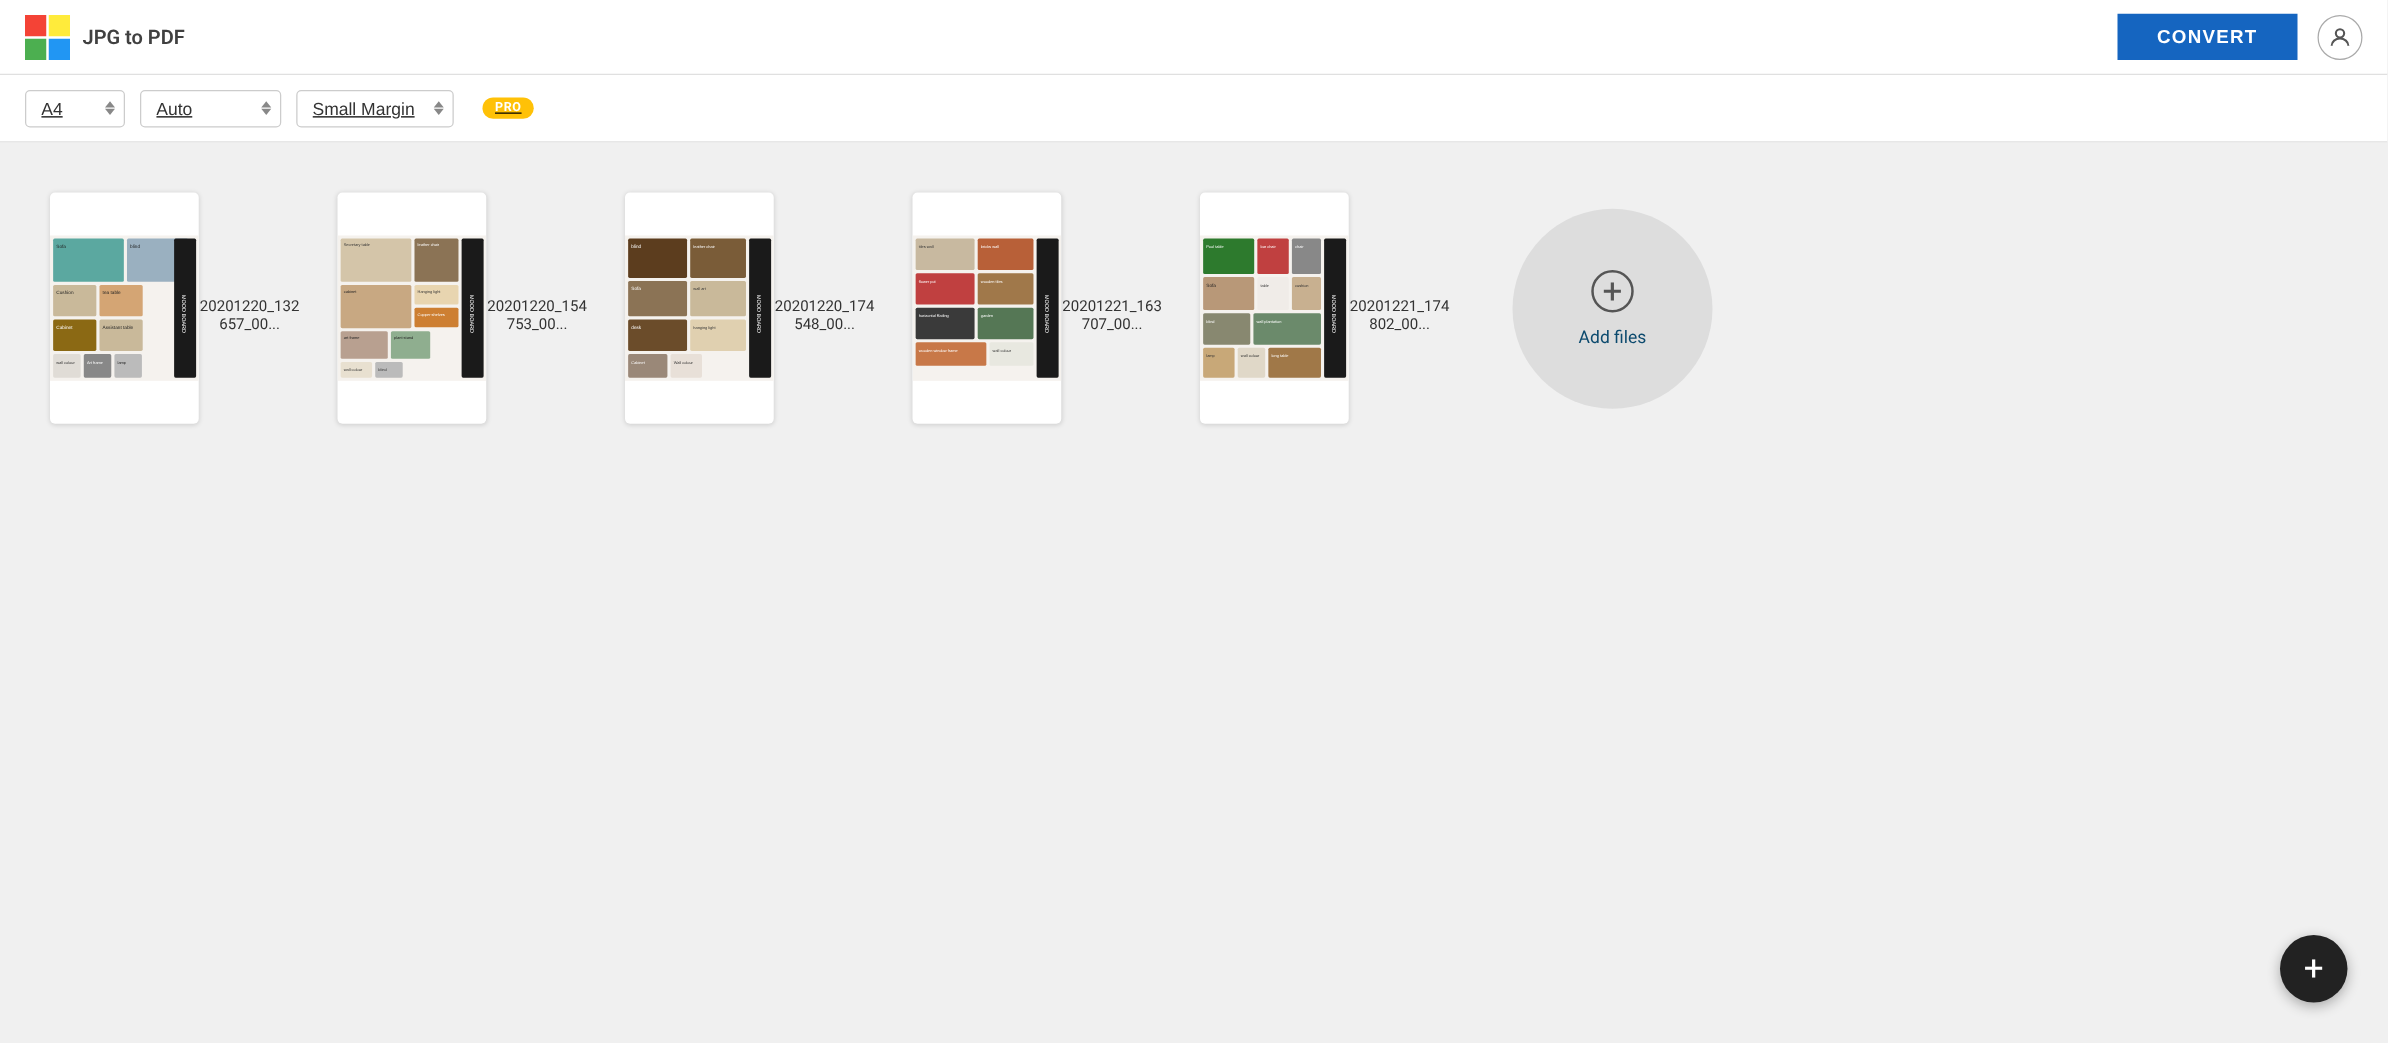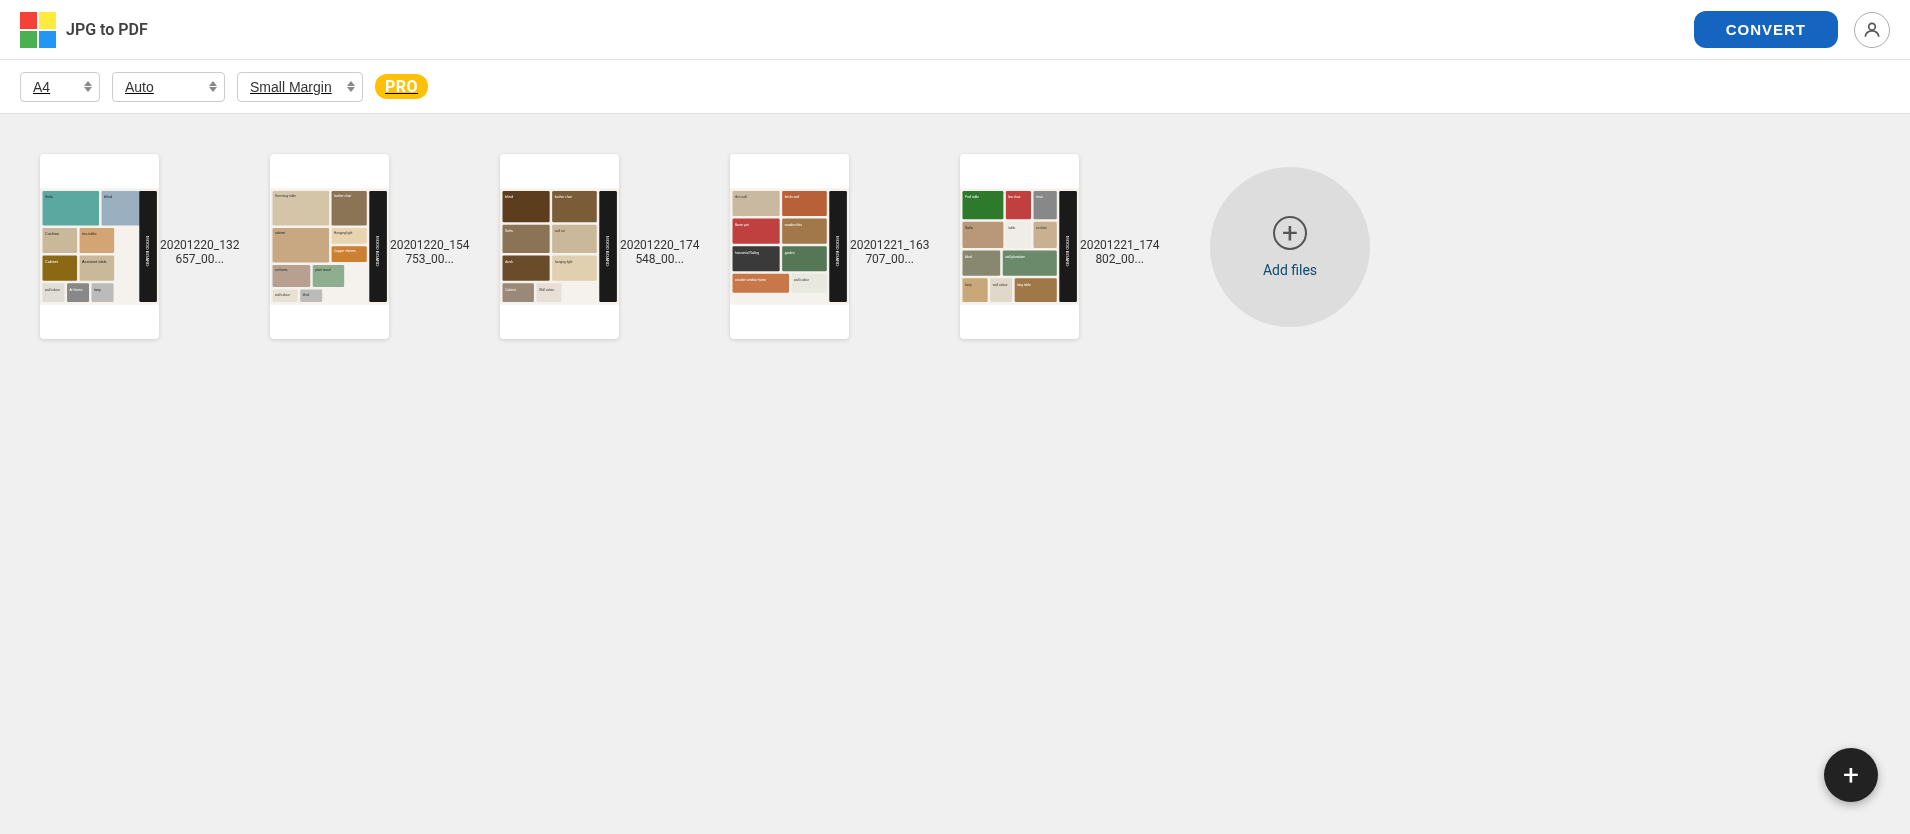--- a/index.html
+++ b/index.html
@@ -38,21 +38,21 @@
     .header-right {
       display: flex;
       align-items: center;
       gap: 16px;
       margin-left: auto;
     }
     .convert-btn {
       background: #1565C0;
       color: #fff;
       border: none;
-      border-radius: 12px;
+      border-radius: 0;
       padding: 10px 32px;
       font-size: 15px;
       font-weight: 700;
       letter-spacing: 1px;
       cursor: pointer;
     }
     .user-icon-btn {
       width: 36px;
       height: 36px;
       border-radius: 50%;
@@ -112,25 +112,26 @@
       border-bottom: 5px solid #888;
     }
     .arrow-down {
       border-left: 4px solid transparent;
       border-right: 4px solid transparent;
       border-top: 5px solid #888;
     }
     .pro-badge {
       background: #FFC107;
       color: #fff;
-      font-size: 16px;
+      font-size: 10px;
       font-weight: 700;
       border-radius: 12px;
       padding: 3px 10px;
       letter-spacing: 0.5px;
+      margin-left: 11px;
     }
 
     
     .main-content {
       padding: 40px 40px 40px 40px;
       display: flex;
       flex-wrap: wrap;
       gap: 30px;
       align-items: flex-start;
     }

